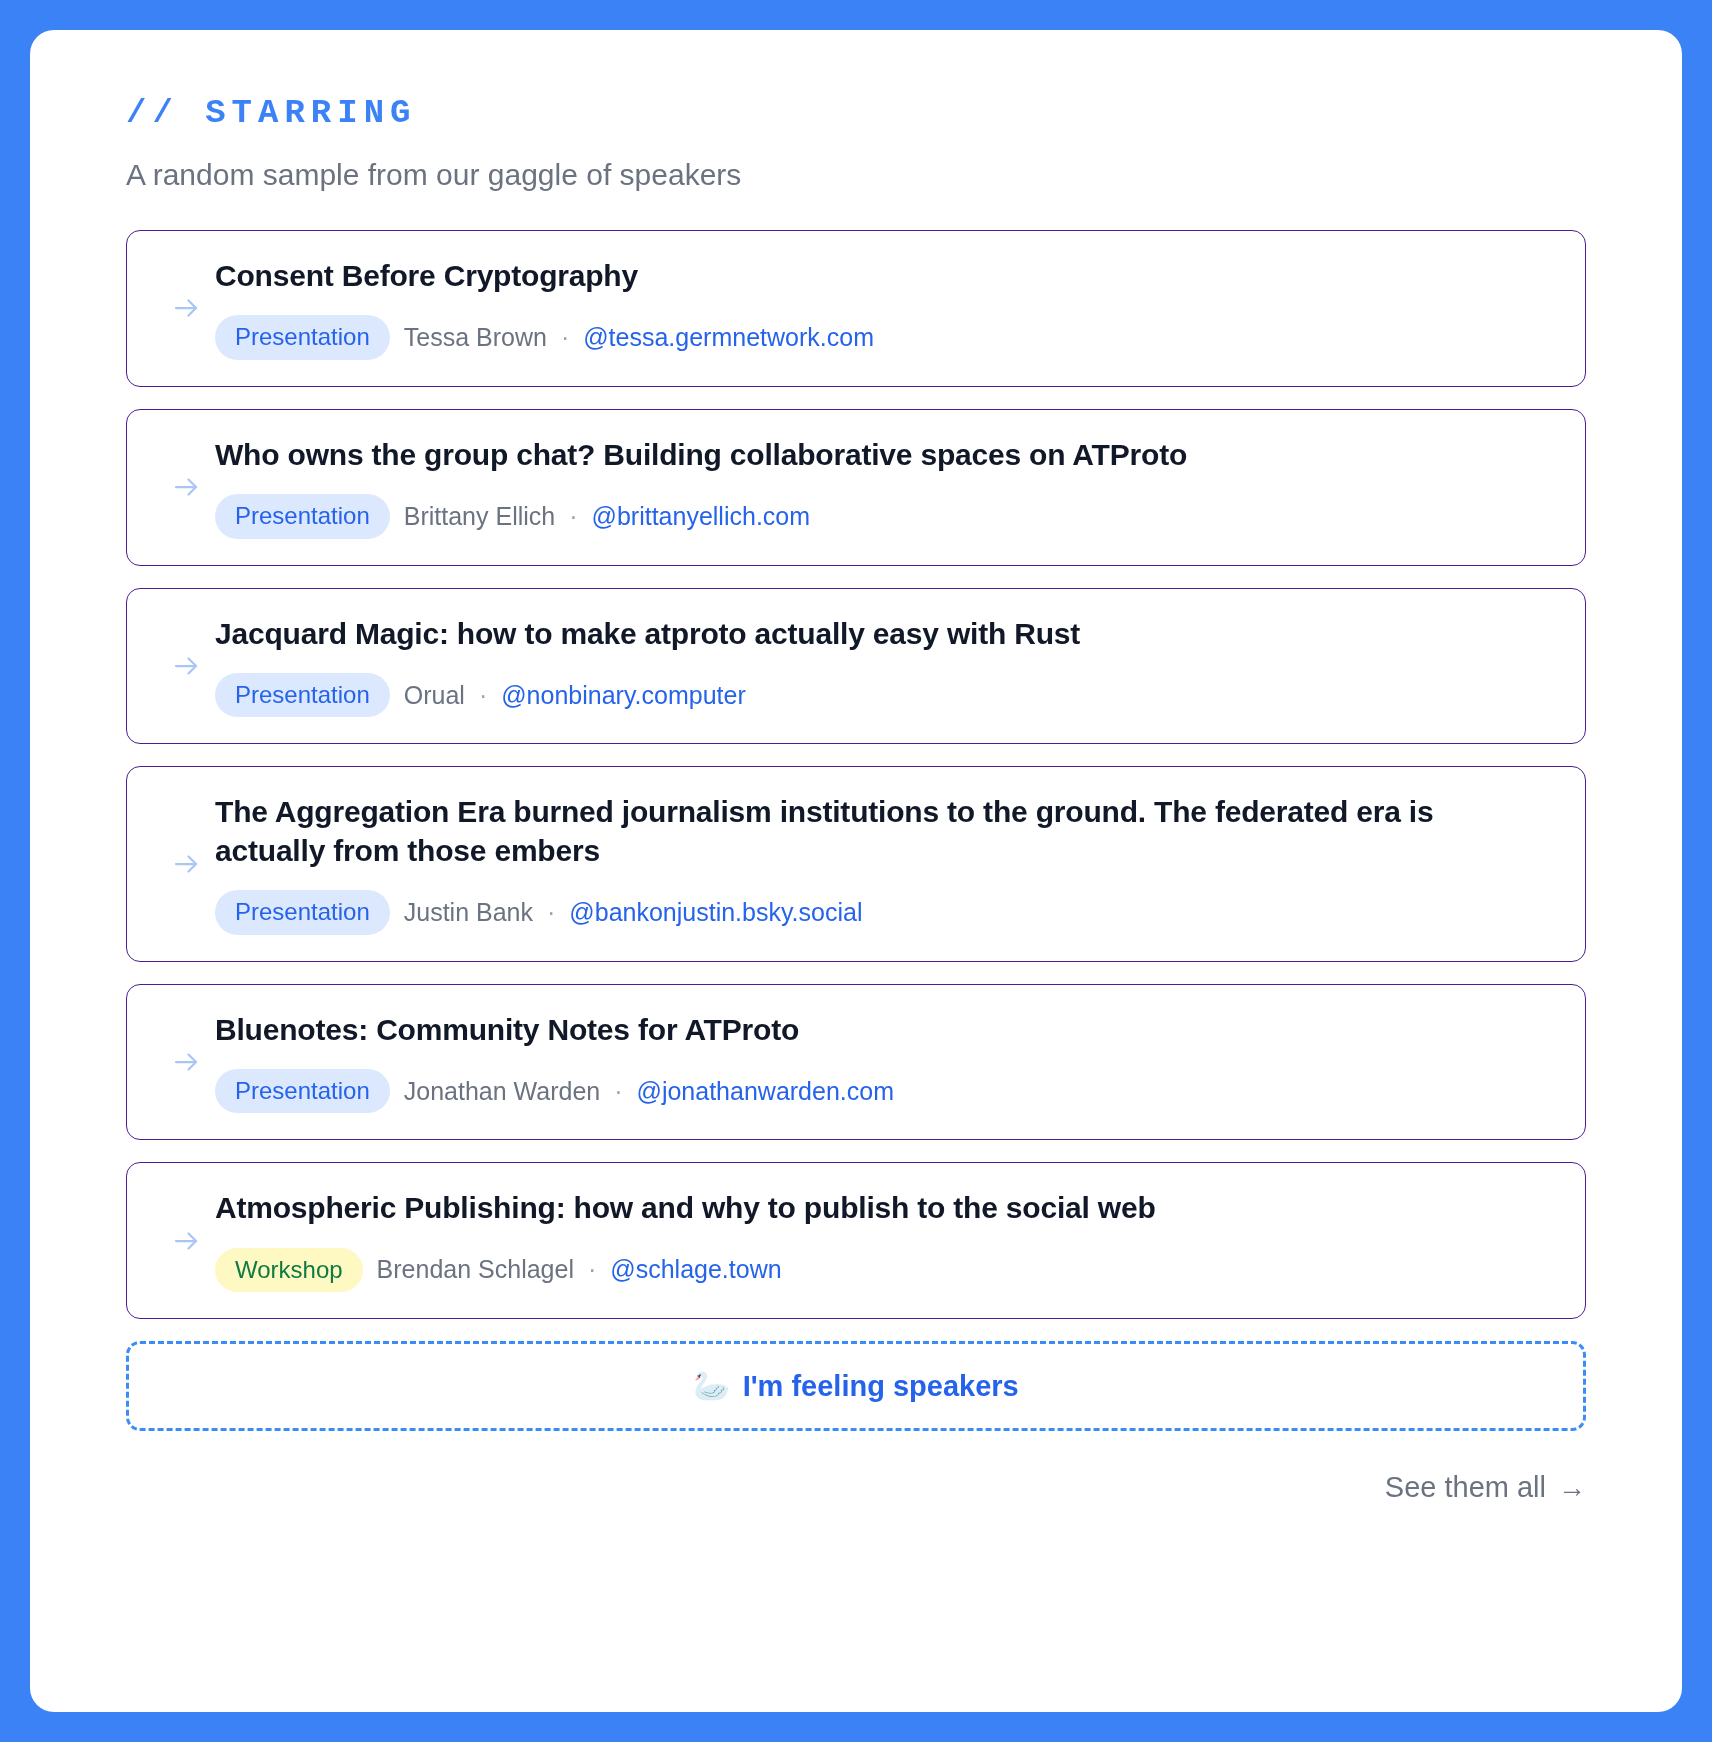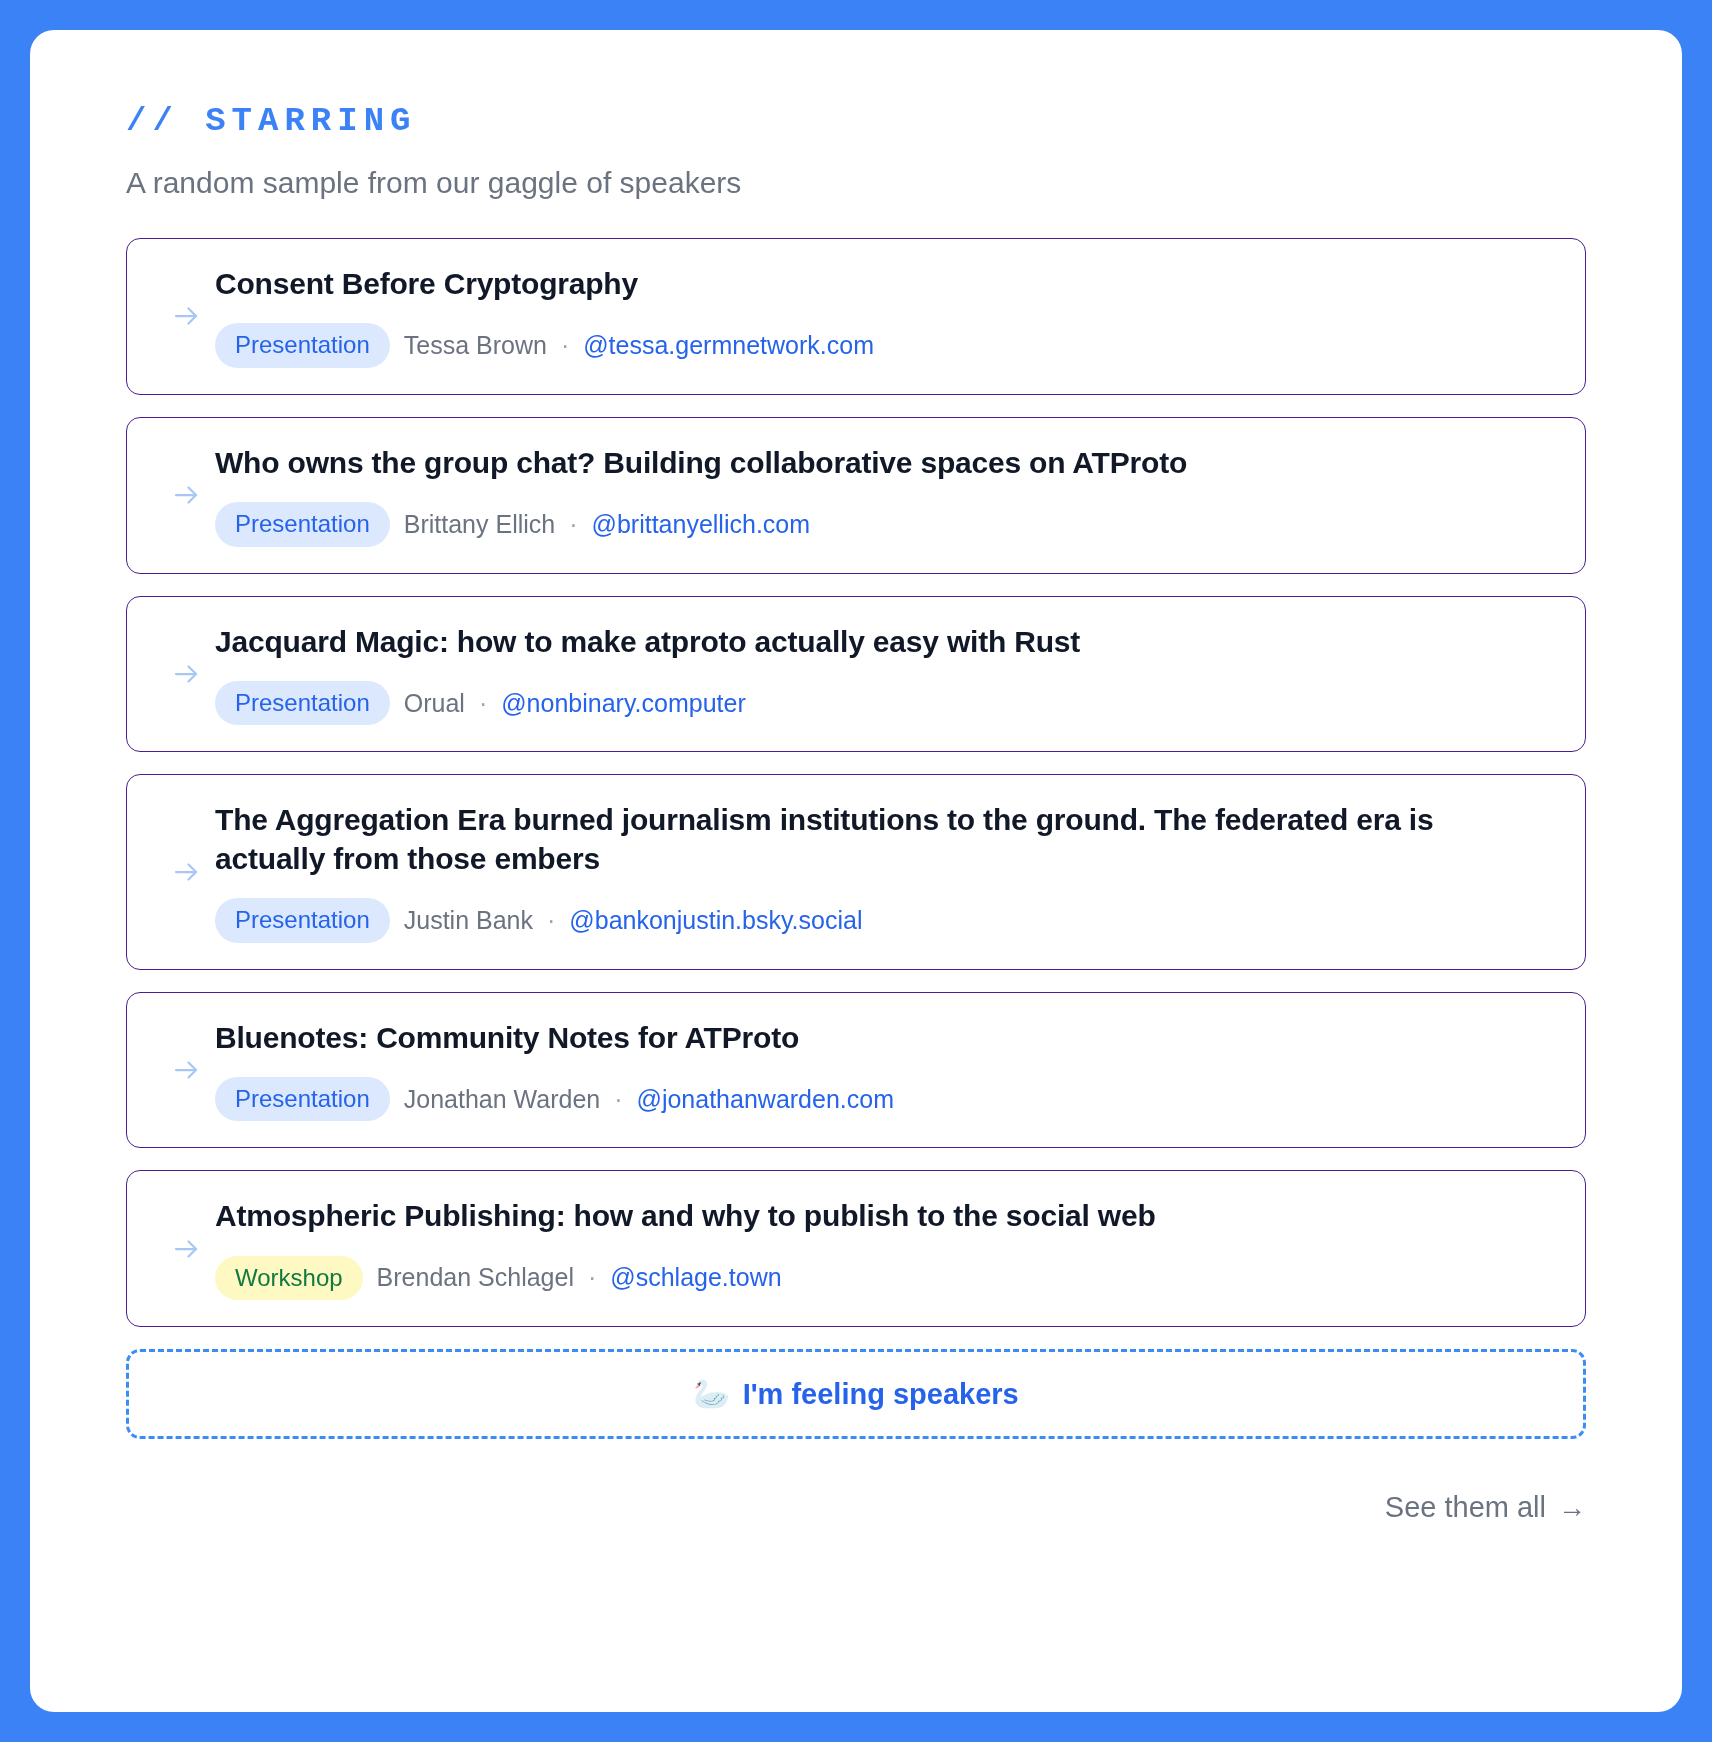--- a/index.html
+++ b/index.html
@@ -25,21 +25,20 @@
   }
 
   .section-eyebrow {
     font-family: "Liberation Mono", "DejaVu Sans Mono", monospace;
     font-size: 34px;
     font-weight: 700;
     color: #3b82f6;
     letter-spacing: 6px;
     margin-bottom: 26px;
     white-space: pre;
-    margin-top: 8px;
   }
 
   .section-subtitle {
     font-size: 30px;
     color: #6b7280;
     font-weight: 400;
     margin-bottom: 38px;
   }
 
   .talk-list {
@@ -151,21 +150,21 @@
 
   .curious-label {
     font-size: 29px;
     font-weight: 700;
     color: #2563eb;
   }
 
   .see-all-row {
     display: flex;
     justify-content: flex-end;
-    margin-top: 52px;
+    margin-top: 40px;
   }
 
   .see-all-link {
     font-size: 29px;
     color: #6b7280;
     display: inline-flex;
     align-items: center;
     gap: 12px;
     text-decoration: none;
     cursor: pointer;

